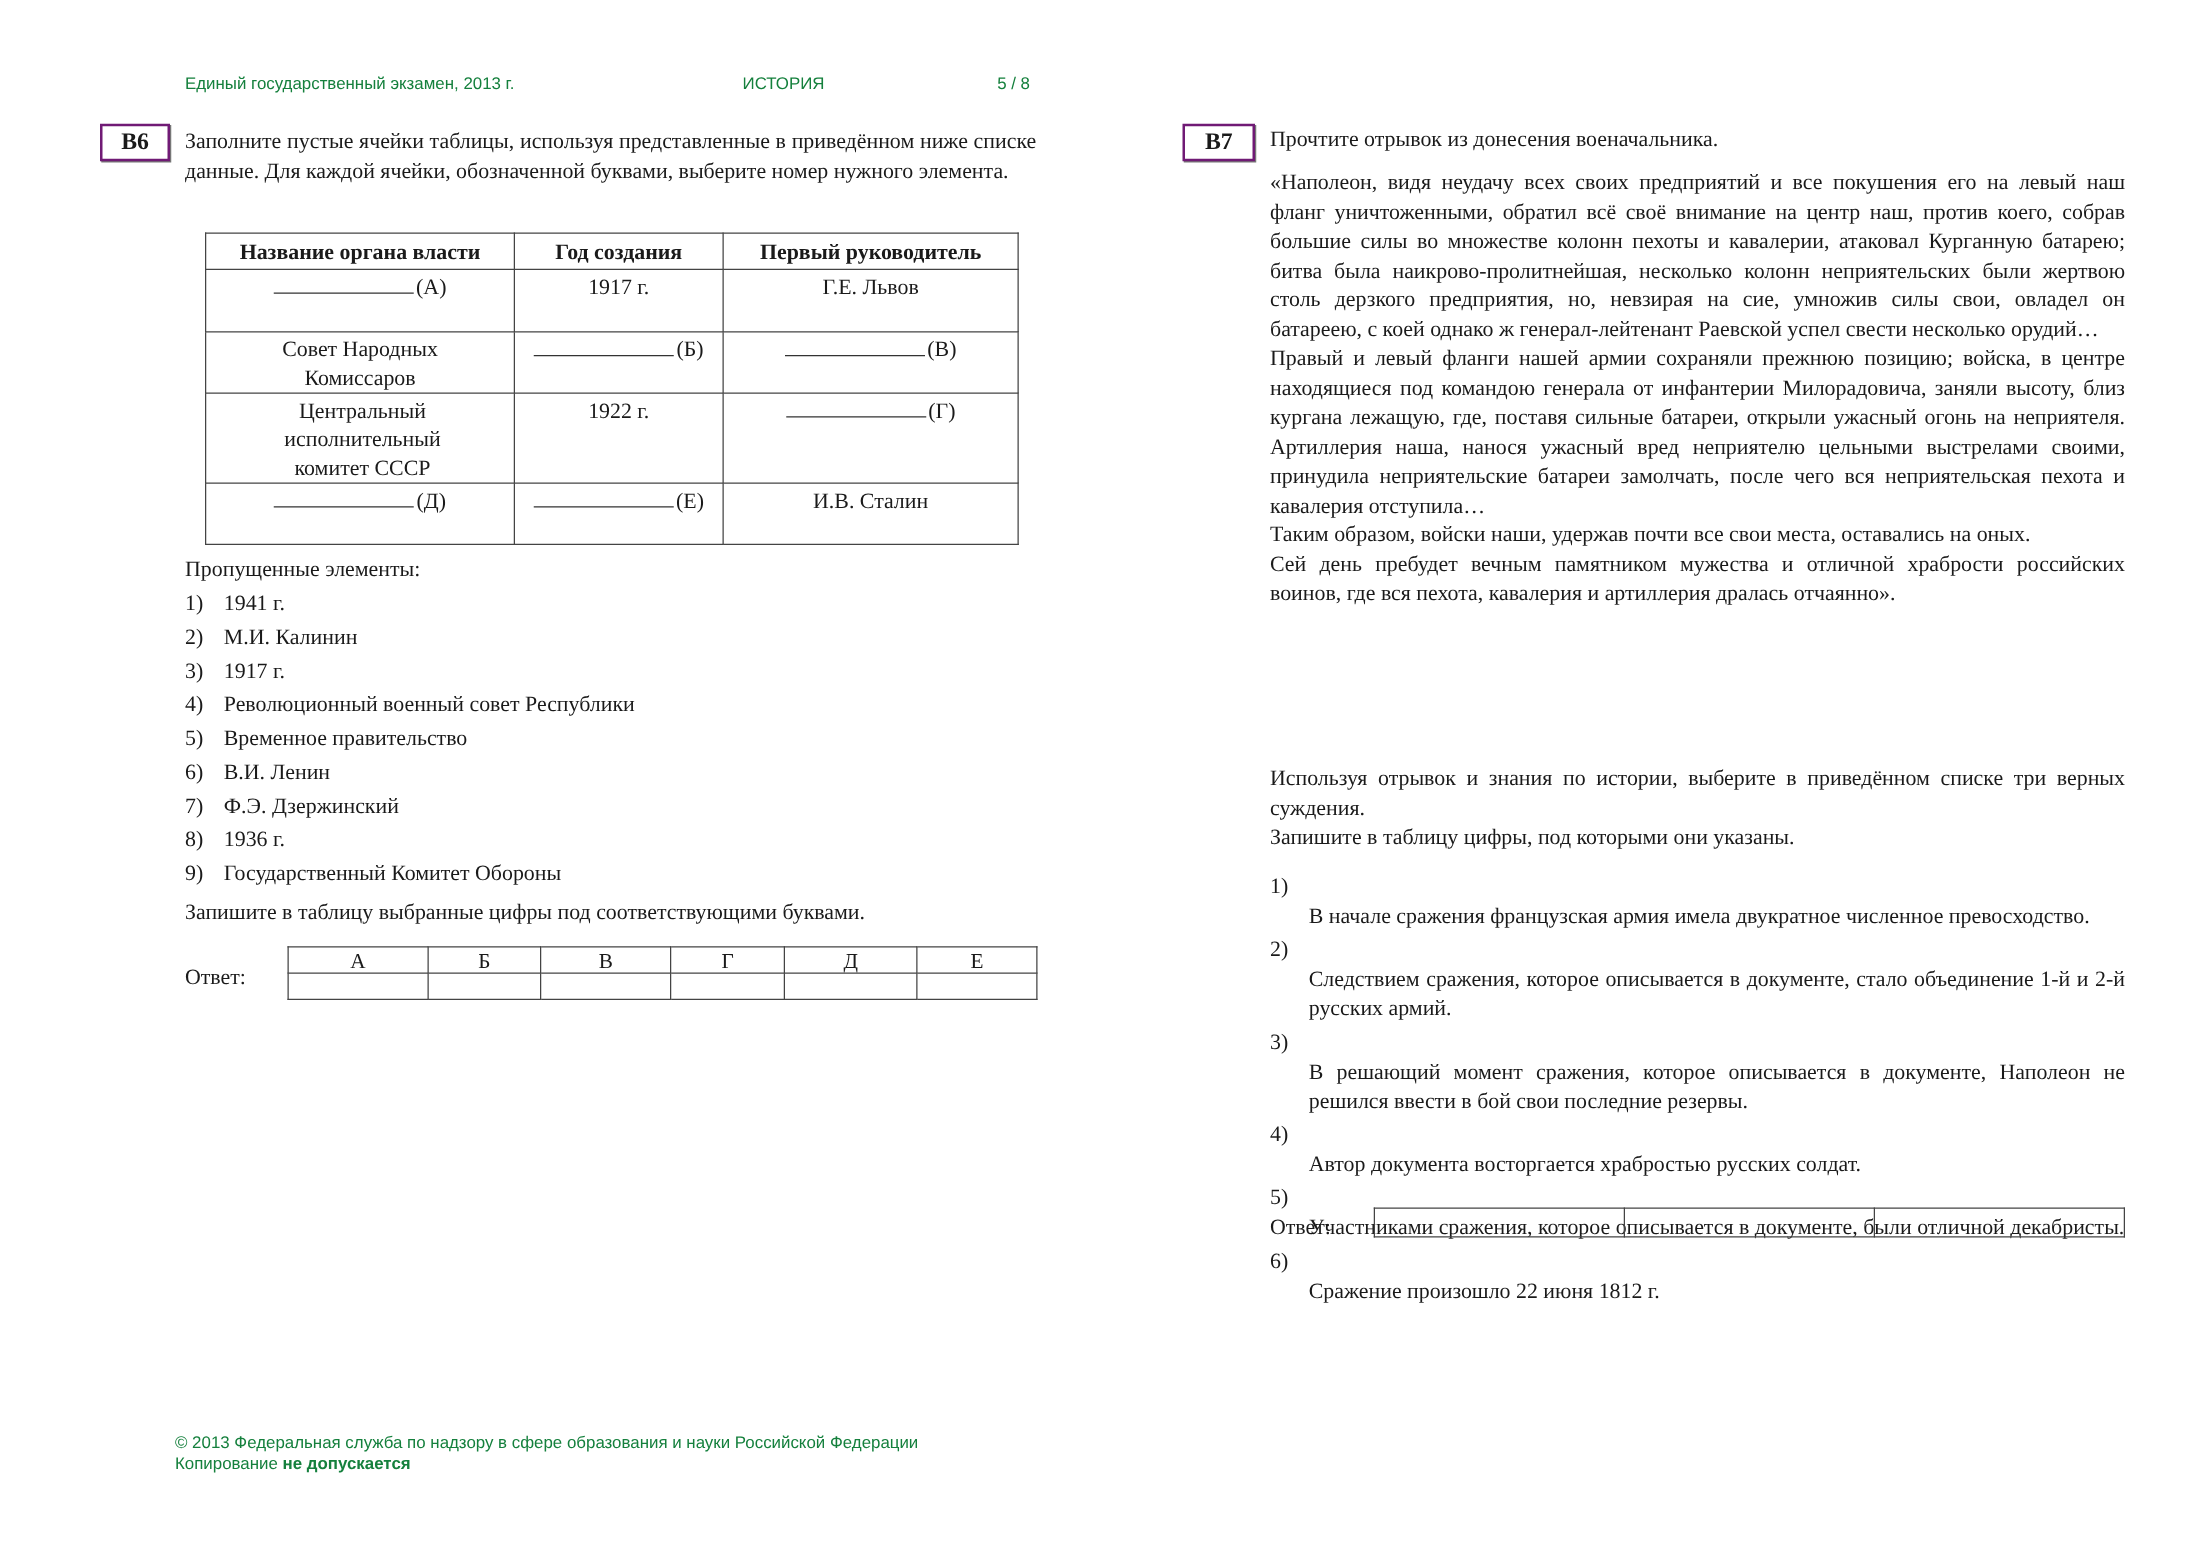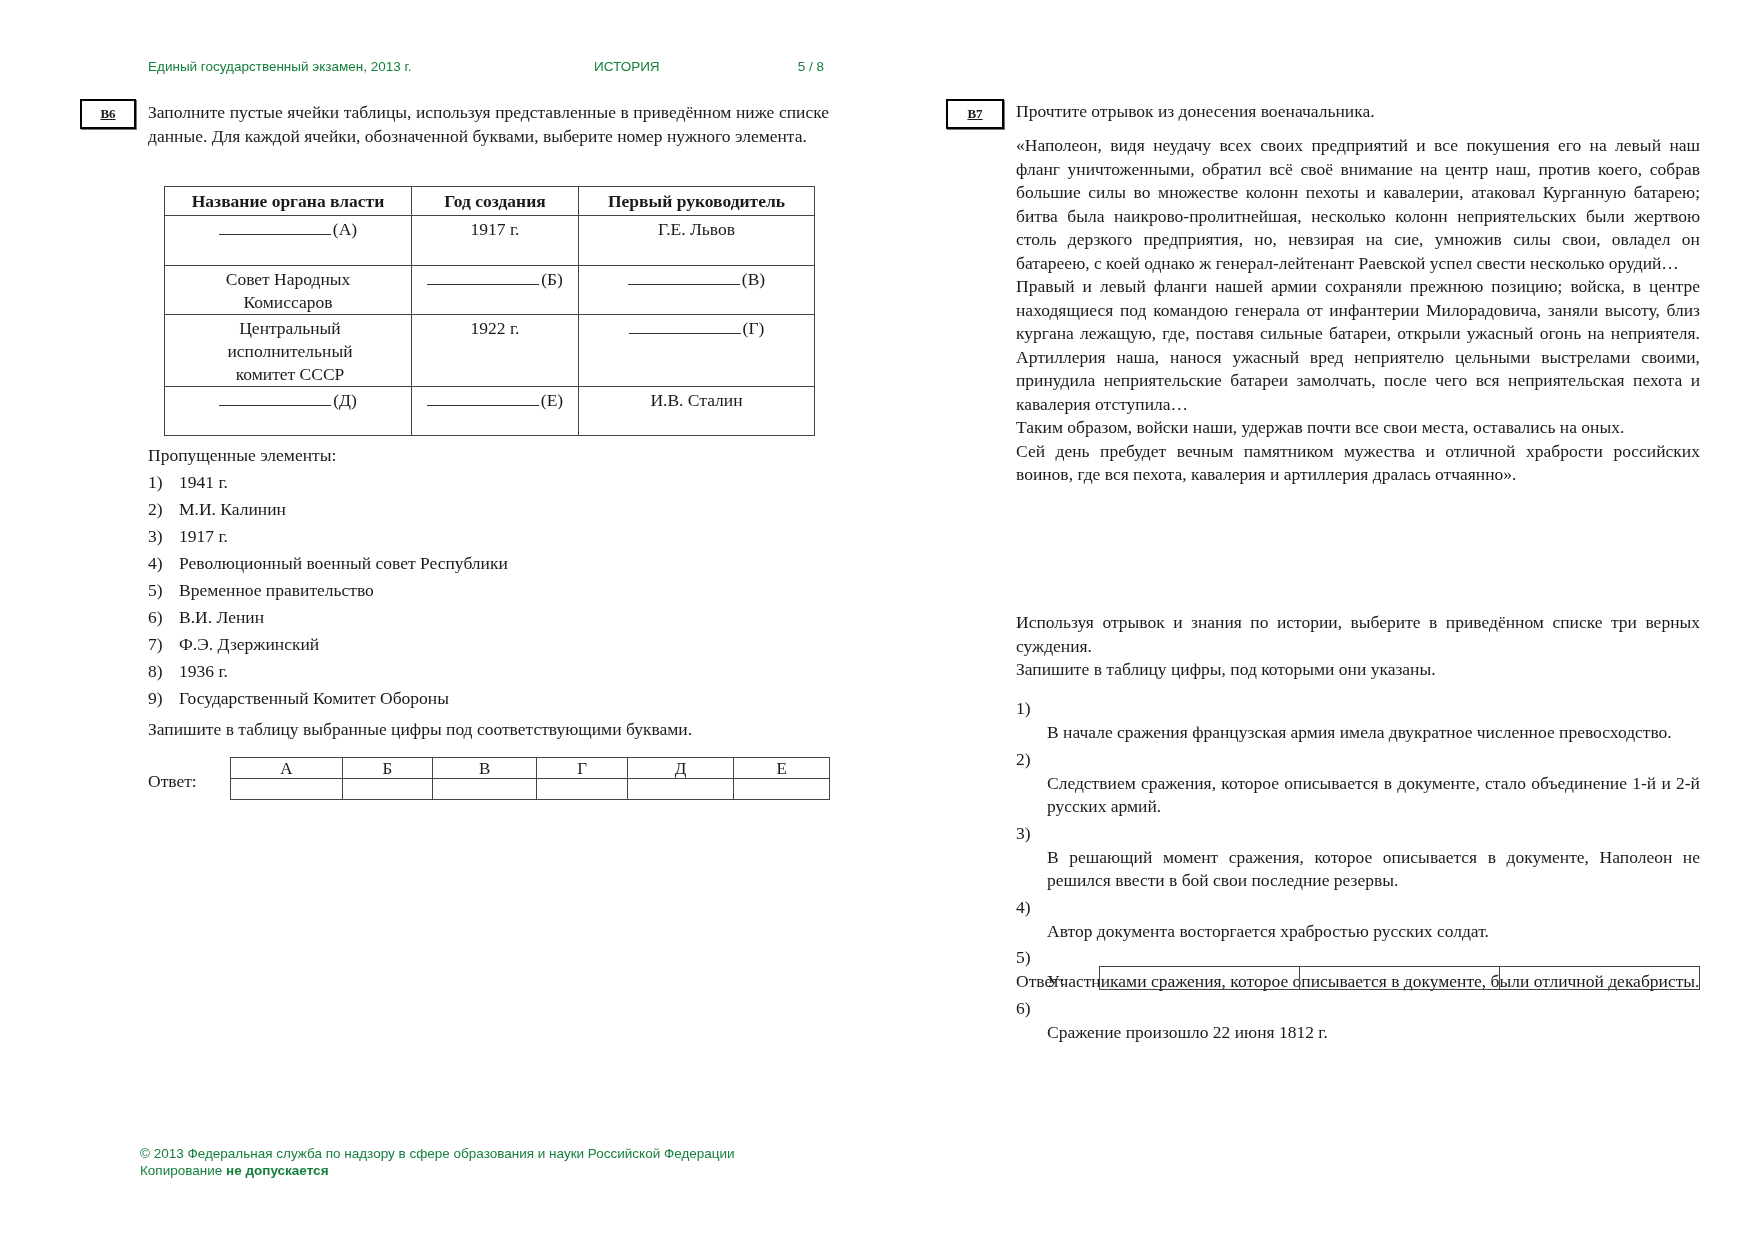--- a/index.html
+++ b/index.html
@@ -10,23 +10,23 @@
   }
   .page-header {
     position: absolute; top: 59px; left: 148px; width: 676px; height: 20px;
     font-family: "Liberation Sans", sans-serif; font-size: 13.5px; color: #15803d;
   }
   .page-header .left { position: absolute; left: 0; top: 0; }
   .page-header .center { position: absolute; left: 446px; top: 0; }
   .page-header .right { position: absolute; right: 0; top: 0; }
 
   .task-box {
-    position: absolute; border: 2px solid #000000; box-shadow: 1px 1px 0 #777;
-    font-family: "Liberation Serif", serif; font-weight: bold; font-size: 13px;
-    display: flex; align-items: center; justify-content: center; text-decoration: underline;
+    position: absolute; border: 2px solid #701a75; box-shadow: 1px 1px 0 #777;
+    font-family: "Liberation Serif", serif; font-weight: bold; font-size: 19px;
+    display: flex; align-items: center; justify-content: center;
   }
   #b6-box { left: 80px; top: 99px; width: 52px; height: 26px; }
   #b7-box { left: 946px; top: 99px; width: 54px; height: 26px; }
 
   .para {
     position: absolute; font-size: 17.5px; line-height: 23.5px; text-align: justify;
   }
   .para p { margin: 0; }
   #b6-intro { left: 148px; top: 101px; width: 681px; }
 

